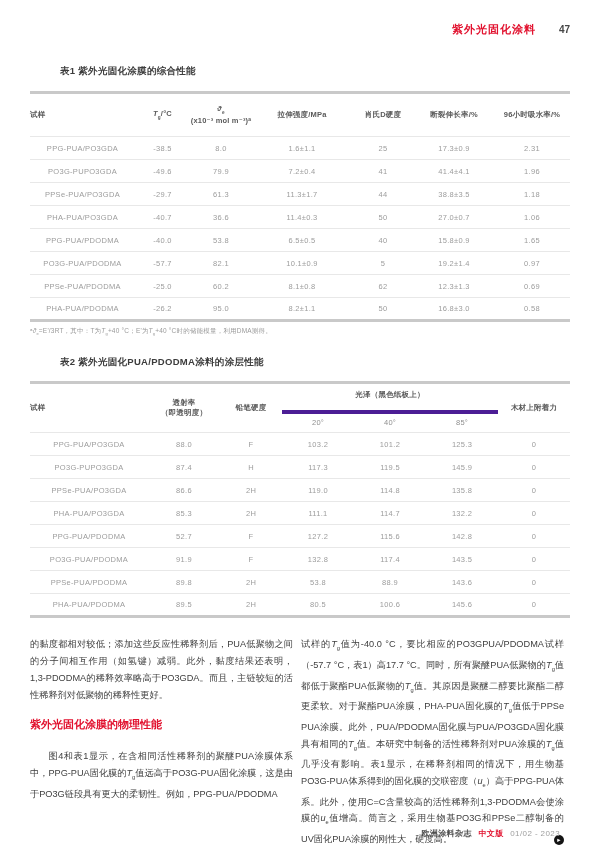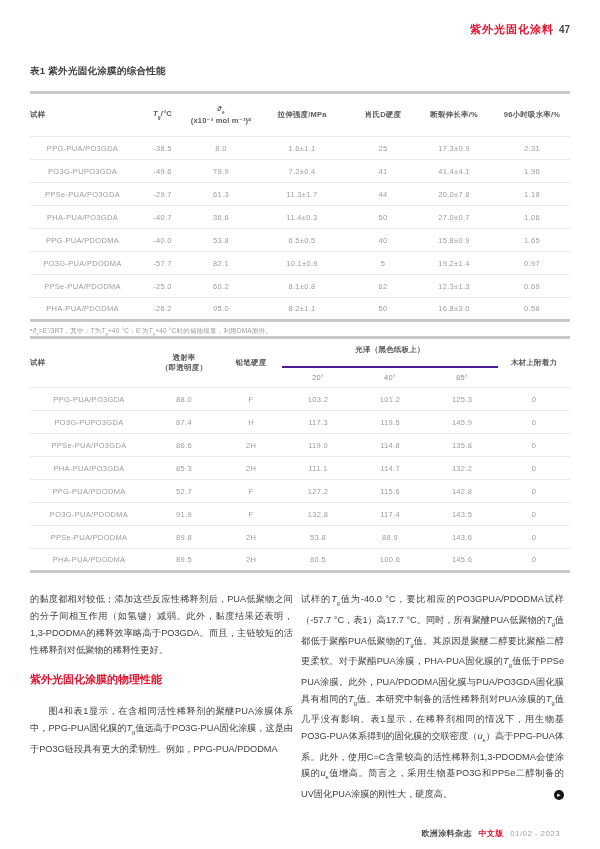--- a/index.html
+++ b/index.html
@@ -4,43 +4,43 @@
 <style>
   :root{ --red:#e2122f; --thick:#c9c9c9; --thin:#e8e8e8; }
   *{ margin:0; padding:0; box-sizing:border-box; }
   body{ background:#888; }
   .page{
     width:600px; height:849px; background:#ffffff; margin:0 auto; position:relative;
     font-family:"Liberation Sans","DejaVu Sans",sans-serif;
     padding:22px 30px 0 30px; overflow:hidden;
   }
   
-  .page-header{ display:flex; justify-content:flex-end; align-items:baseline; gap:5px; }
+  .page-header{ display:flex; justify-content:flex-end; align-items:baseline; gap:23px; }
   .section-title{ color:var(--red); font-weight:bold; font-size:11px; letter-spacing:1px; }
   .page-num{ color:#474747; font-size:10px; font-weight:bold; }
   
-  .table-title{ font-size:9.5px; font-weight:bold; color:#3c3c3c; letter-spacing:.3px; }
+  .table-title{ font-size:9.5px; font-weight:bold; color:#3c3c3c; letter-spacing:.3px;margin-left:30px; }
   #t1-title{ margin-top:28px; margin-bottom:13px; }
   #t2-title{ margin-top:20px; margin-bottom:12px; }
   table{ width:100%; border-collapse:collapse; table-layout:fixed;
          border-top:3px solid var(--thick); border-bottom:3px solid var(--thick); }
   th{ font-size:7.5px; color:#5a5a5a; font-weight:bold; text-align:center;
       vertical-align:middle; line-height:1.35; letter-spacing:.2px; }
   td{ font-size:7.5px; color:#9c9c9c; text-align:center; height:23px;
       vertical-align:middle; letter-spacing:.3px; padding:0 2px; }
   td.c-sample{ text-align:center; }
   th.c-sample{ text-align:left; }
   #table1 thead th{ height:44px; }
   tbody tr{ border-top:1px solid var(--thin); }
   sub{ font-size:.62em; }
   i{ font-style:italic; }
   .footnote{ font-size:6.5px; color:#9a9a9a; margin-top:5px; letter-spacing:.2px; }
   
   #table2 th.rspan{ height:50px; }
-  #table2 th.gloss-group{ height:24px; border-bottom:2px solid #4c1d95; padding-top:6px; vertical-align:top; }
+  #table2 th.gloss-group{ height:24px; border-bottom:4px solid #4c1d95; padding-top:6px; vertical-align:top; }
   #table2 tr.sub-row th{ height:17px; font-weight:normal; color:#8f8f8f; }
   
   .article{ display:flex; gap:8px; margin-top:18px; }
   .col{ width:263px; font-size:9.2px; line-height:16.8px; color:#3e3e3e; text-align:justify; }
   .article p{ margin:0; }
   .indent{ text-indent:2em; }
   .section-heading{ color:var(--red); font-size:11px; font-weight:bold; margin:13px 0 15px 0; text-align:left; }
   .end-wrap{ position:relative; }
   .end-icon{ position:absolute; right:0; bottom:3px; width:10px; height:10px;
     background:#141414; border-radius:50%; color:#fff; font-size:6.5px; line-height:10px;
@@ -102,21 +102,21 @@
           <td>41</td>
           <td>41.4±4.1</td>
           <td>1.96</td>
         </tr>
         <tr>
           <td class="c-sample">PPSe-PUA/PO3GDA</td>
           <td>-29.7</td>
           <td>61.3</td>
           <td>11.3±1.7</td>
           <td>44</td>
-          <td>20.0±7.8</td>
+          <td>38.8±3.5</td>
           <td>1.18</td>
         </tr>
         <tr>
           <td class="c-sample">PHA-PUA/PO3GDA</td>
           <td>-40.7</td>
           <td>36.6</td>
           <td>11.4±0.3</td>
           <td>50</td>
           <td>27.0±0.7</td>
           <td>1.06</td>
@@ -154,20 +154,21 @@
           <td>95.0</td>
           <td>8.2±1.1</td>
           <td>50</td>
           <td>16.8±3.0</td>
           <td>0.58</td>
         </tr>
       </tbody>
   </table>
   <div class="footnote">ᵃ<i>ϑ</i><sub>e</sub>=E'/3RT，其中：T为<i>T</i><sub>g</sub>+40 °C；E'为<i>T</i><sub>g</sub>+40 °C时的储能模量，利用DMA测得。</div>
 
+  <div class="table-title" id="t2-title">表2 紫外光固化PUA/PDODMA涂料的涂层性能</div>
 
   <table id="table2">
     <colgroup>
       <col style="width:118px">
         <col style="width:72px">
         <col style="width:62px">
       <col style="width:72px">
         <col style="width:72px">
         <col style="width:72px">
         <col style="width:72px">

